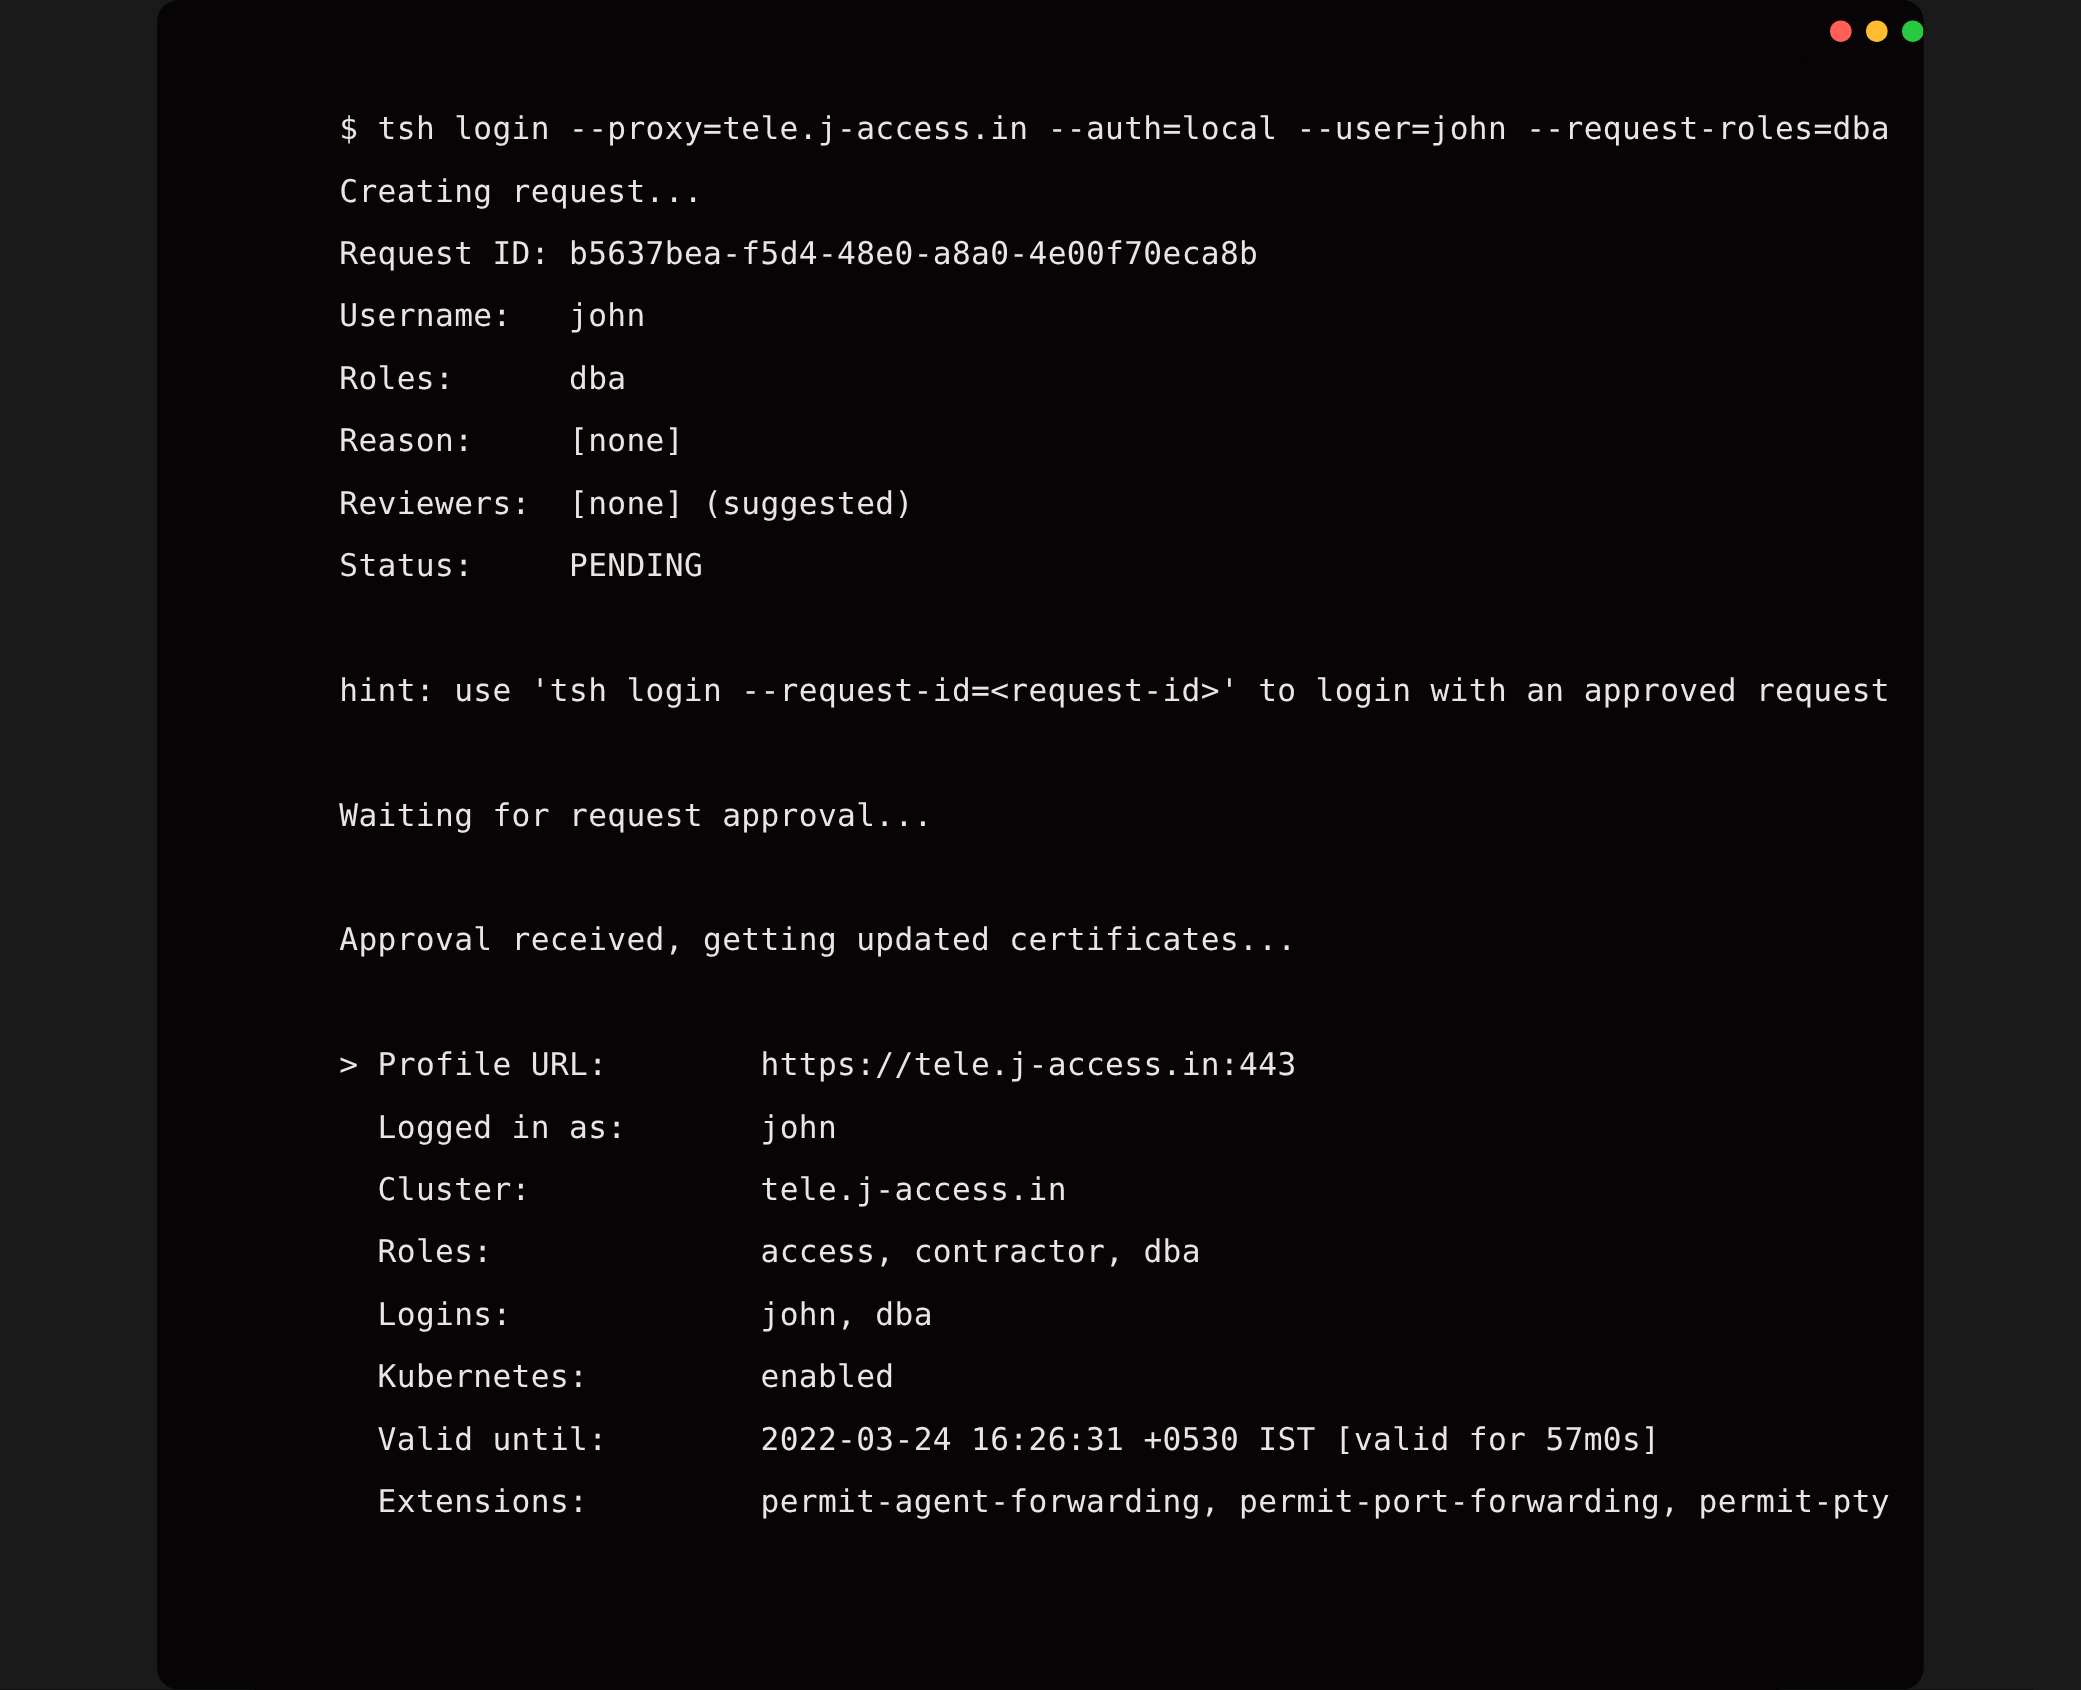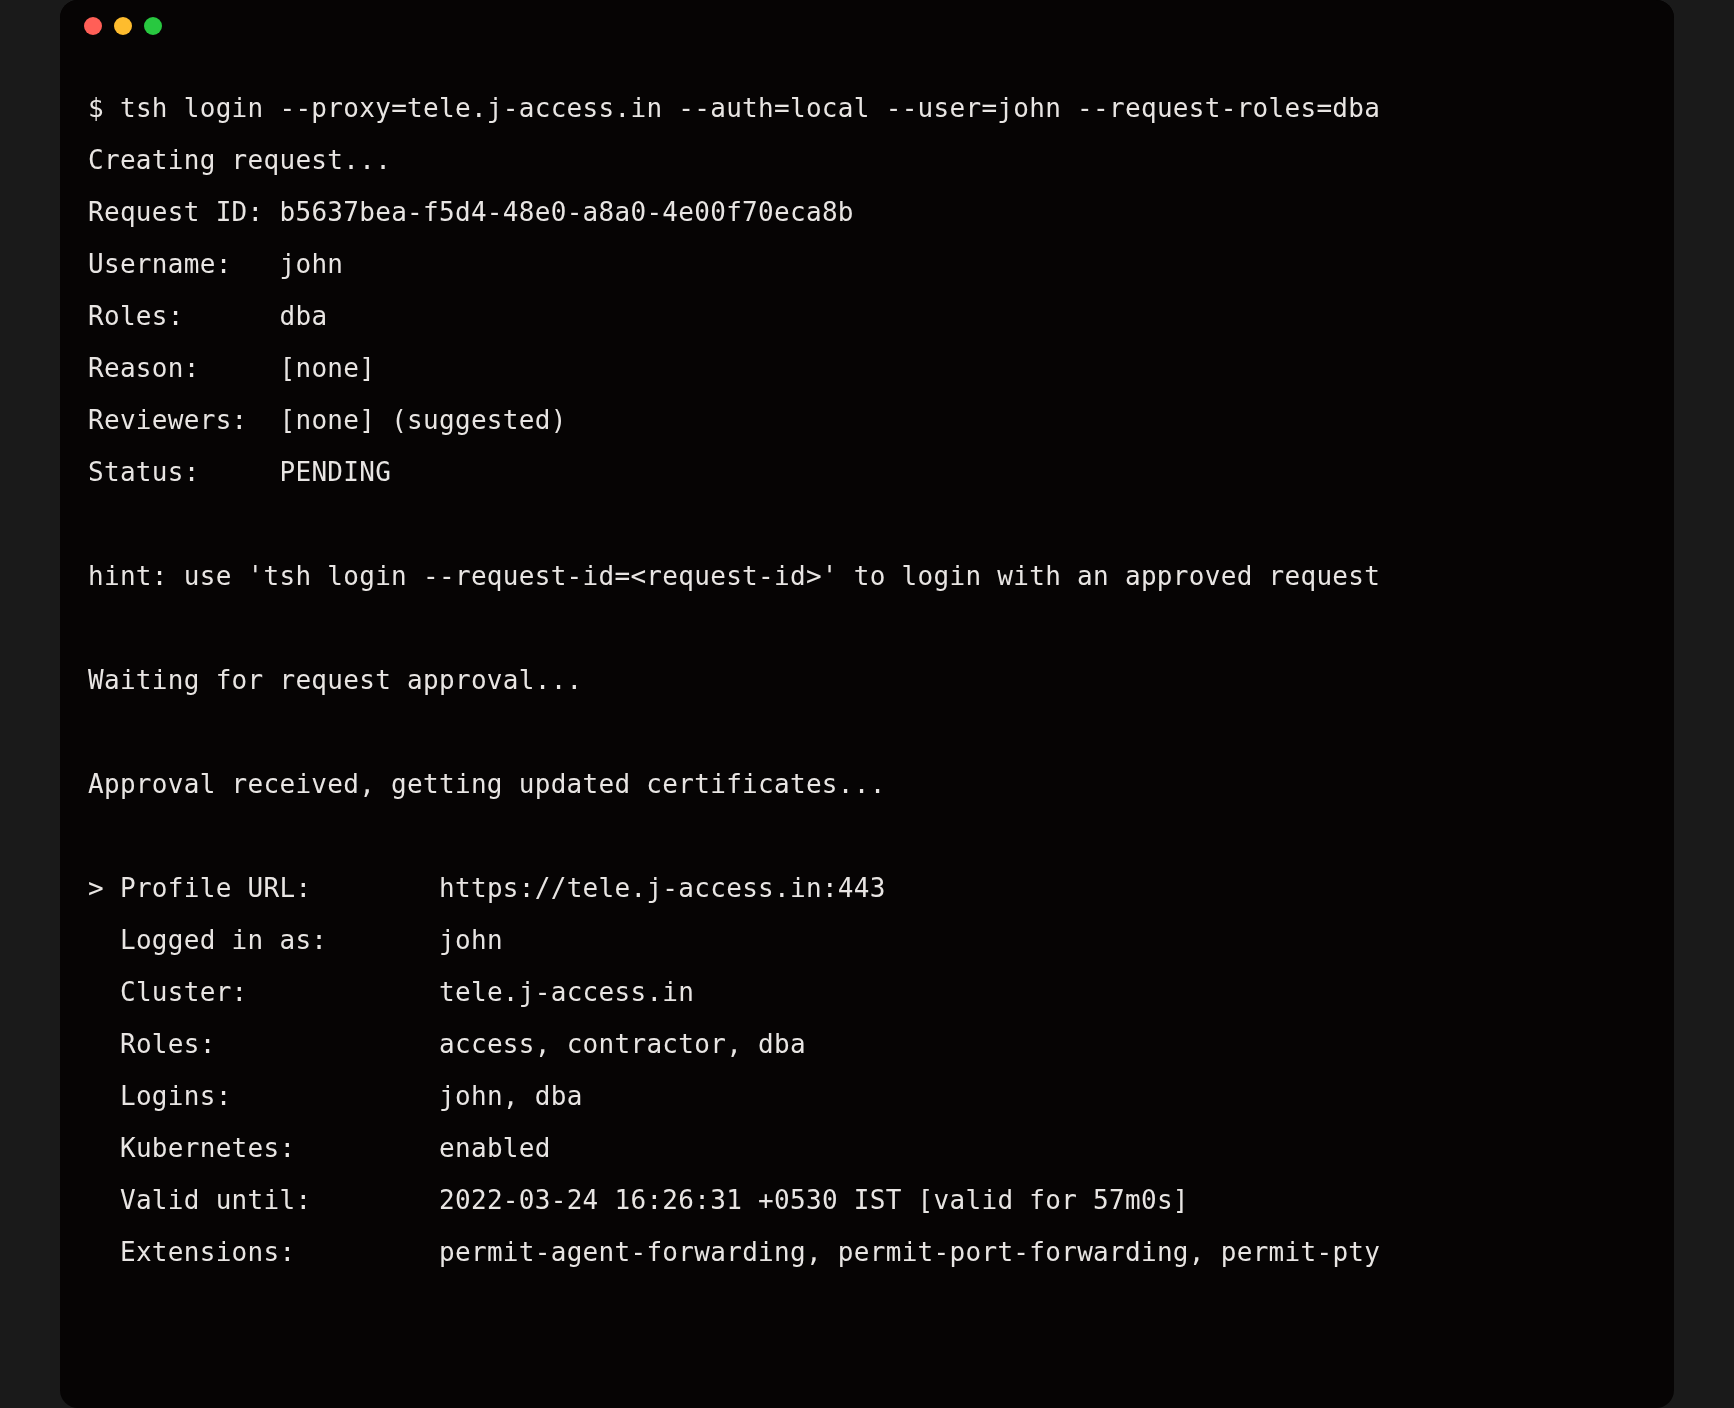--- a/index.html
+++ b/index.html
@@ -5,27 +5,28 @@
     * { margin: 0; padding: 0; box-sizing: border-box; }
     body {
       background: #1a1a1a;
       display: flex;
       justify-content: center;
       align-items: flex-start;
       min-height: 100vh;
       padding: 0;
     }
     .terminal-window {
-      width: 1614px;
+      width: 1472px;
       height: 1408px;
       background: #060404;
       border-radius: 18px;
       overflow: hidden;
       display: flex;
       flex-direction: column;
+      align-items: flex-end;
     }
     .titlebar {
       height: 52px;
       display: flex;
       align-items: center;
       padding-left: 24px;
       gap: 12px;
       background: #060404;
     }
     .traffic-light {

